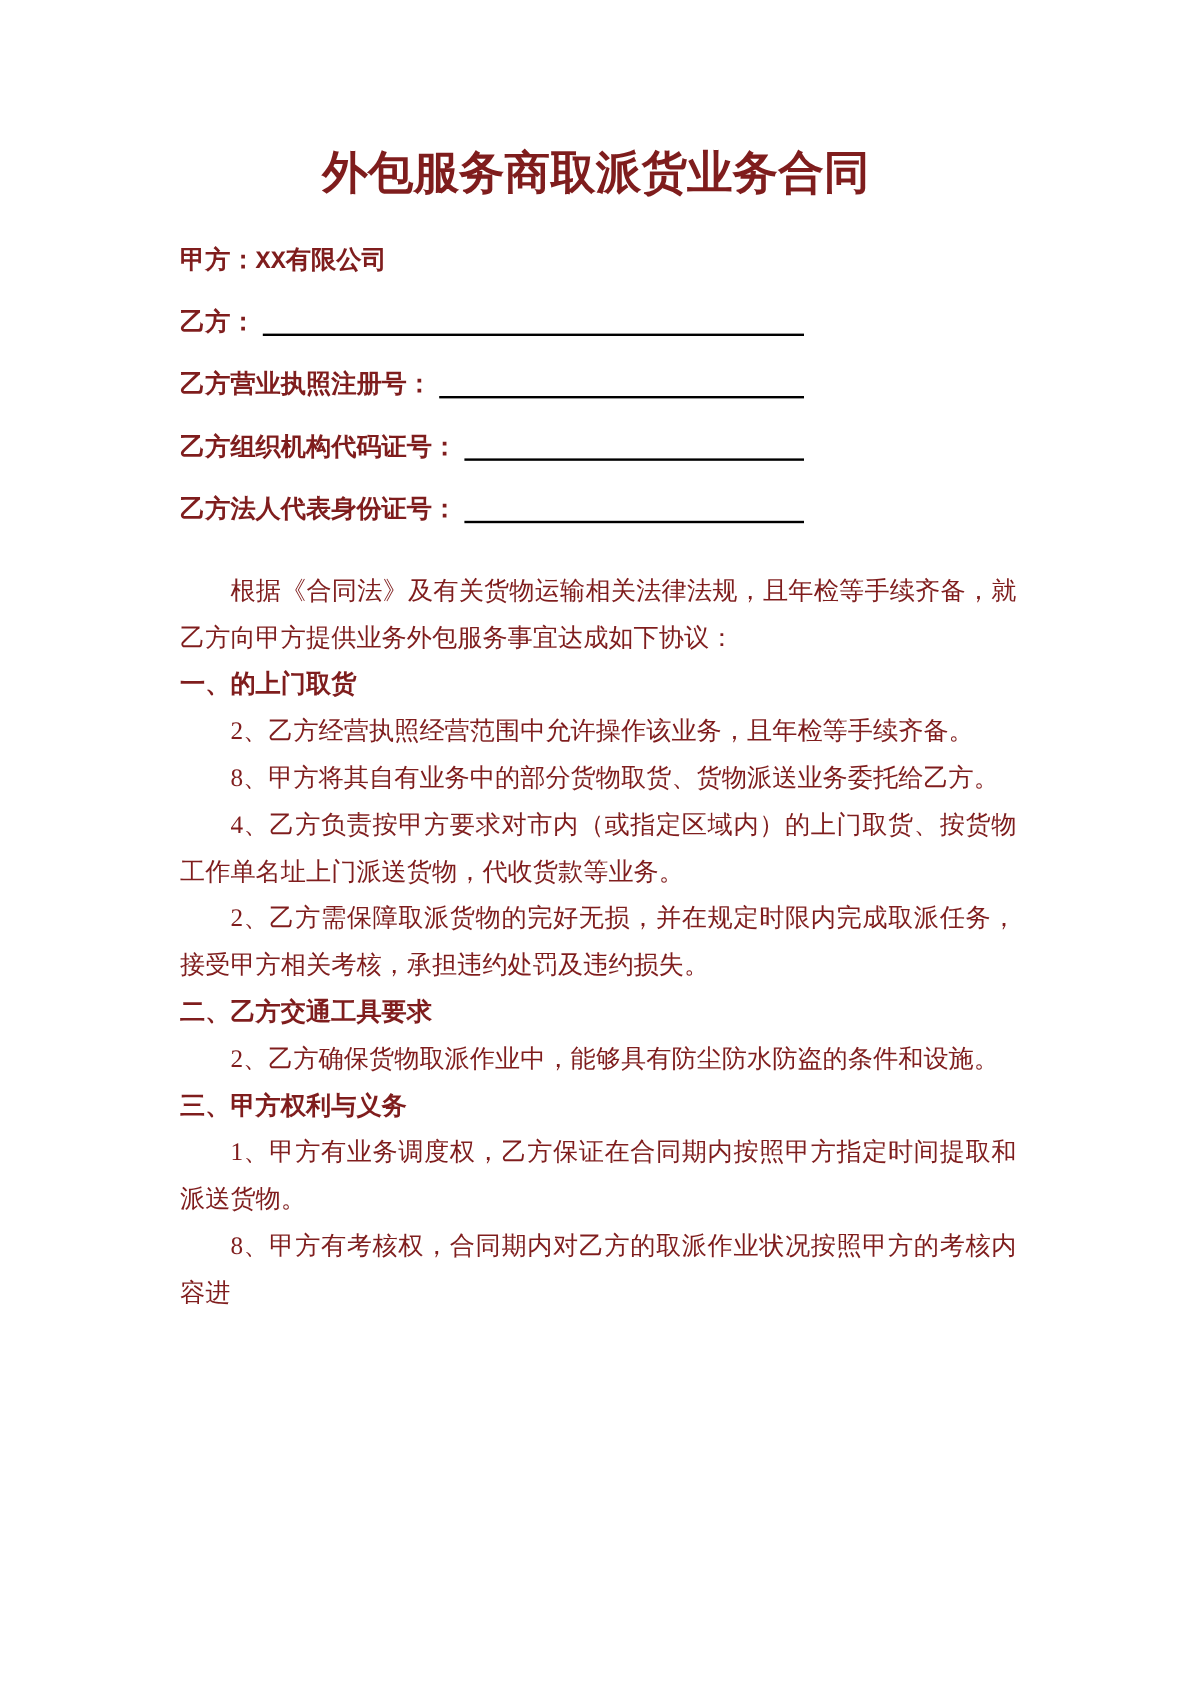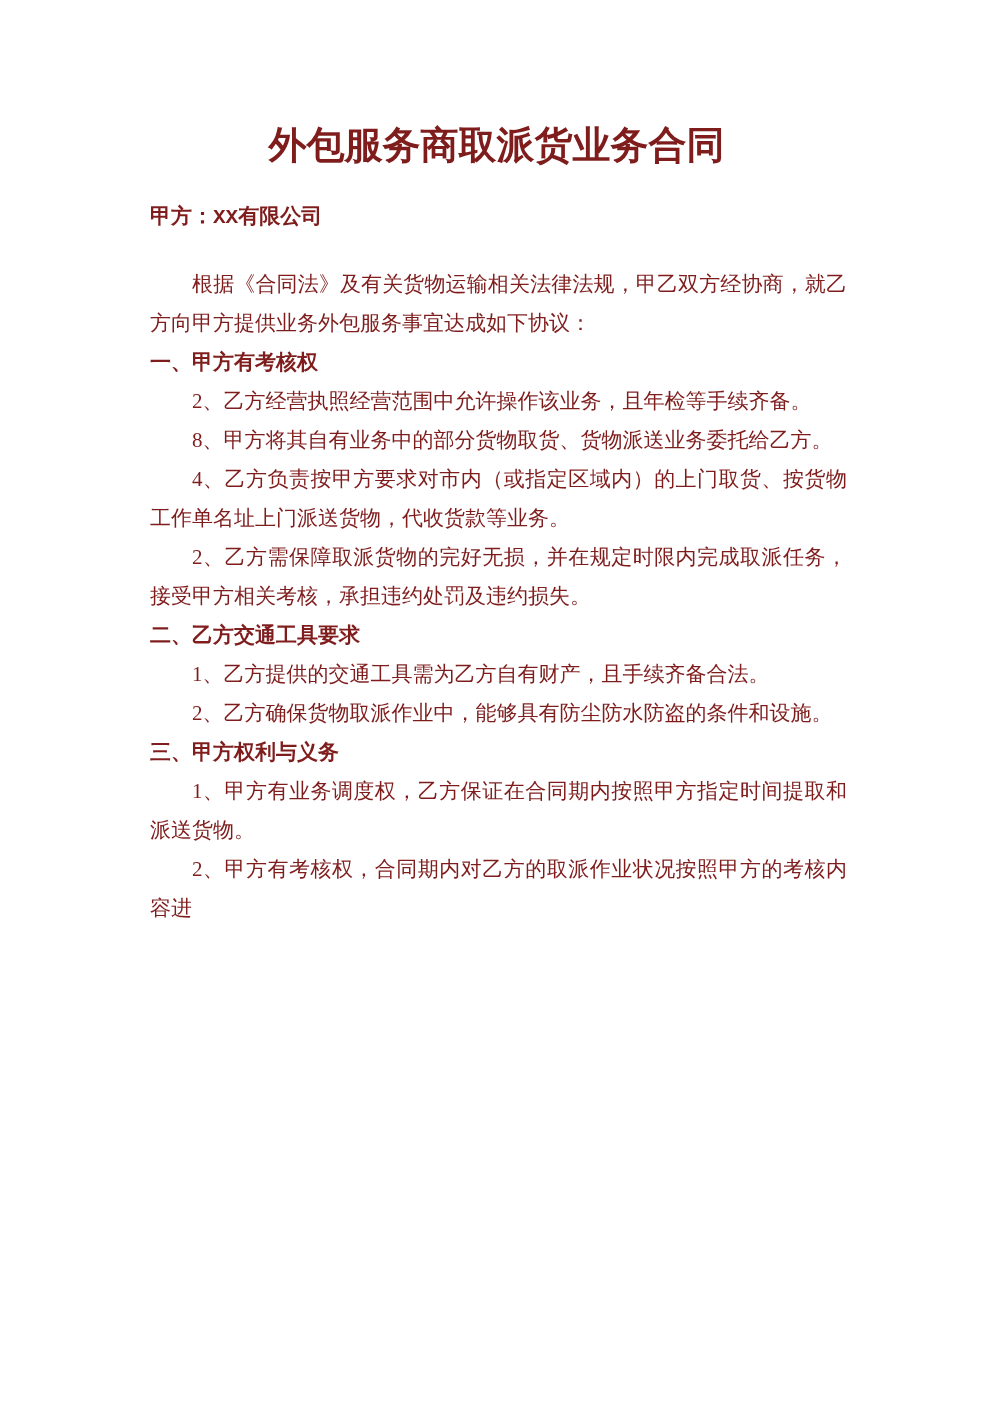--- a/index.html
+++ b/index.html
@@ -68,30 +68,50 @@
 
 <div class="page">
 
   <div class="doc-title">外包服务商取派货业务合同</div>
 
   <div class="fields">
     <div class="field-row">
       <span class="field-label">甲方：</span>
       <span class="field-value">XX有限公司</span>
     </div>
+    <div id="field-rows">
+    <div class="field-row">
+      <span class="field-label">乙方：</span>
+      <span class="blank-underline"></span>
+    </div>
+
+    <div class="field-row">
+      <span class="field-label">乙方营业执照注册号：</span>
+      <span class="blank-underline"></span>
+    </div>
+
+    <div class="field-row">
+      <span class="field-label">乙方组织机构代码证号：</span>
+      <span class="blank-underline"></span>
+    </div>
+
+    <div class="field-row">
+      <span class="field-label">乙方法人代表身份证号：</span>
+      <span class="blank-underline"></span>
+    </div>
+  </div>
   </div>
 
   <div class="body-text" id="body-text">
-      <p class="b-para">根据《合同法》及有关货物运输相关法律法规，甲乙双方经协商，就乙方向甲方提供业务外包服务事宜达成如下协议：</p>
-      <p class="b-heading">一、甲方有考核权</p>
+      <p class="b-para">根据《合同法》及有关货物运输相关法律法规，且年检等手续齐备，就乙方向甲方提供业务外包服务事宜达成如下协议：</p>
+      <p class="b-heading">一、的上门取货</p>
       <p class="b-para">2、乙方经营执照经营范围中允许操作该业务，且年检等手续齐备。</p>
       <p class="b-para">8、甲方将其自有业务中的部分货物取货、货物派送业务委托给乙方。</p>
       <p class="b-para">4、乙方负责按甲方要求对市内（或指定区域内）的上门取货、按货物工作单名址上门派送货物，代收货款等业务。</p>
       <p class="b-para">2、乙方需保障取派货物的完好无损，并在规定时限内完成取派任务，接受甲方相关考核，承担违约处罚及违约损失。</p>
       <p class="b-heading">二、乙方交通工具要求</p>
-      <p class="b-para">1、乙方提供的交通工具需为乙方自有财产，且手续齐备合法。</p>
       <p class="b-para">2、乙方确保货物取派作业中，能够具有防尘防水防盗的条件和设施。</p>
       <p class="b-heading">三、甲方权利与义务</p>
       <p class="b-para">1、甲方有业务调度权，乙方保证在合同期内按照甲方指定时间提取和派送货物。</p>
-      <p class="b-para">2、甲方有考核权，合同期内对乙方的取派作业状况按照甲方的考核内容进</p>
+      <p class="b-para">8、甲方有考核权，合同期内对乙方的取派作业状况按照甲方的考核内容进</p>
     </div>
 
 </div>
 
 </body></html>

